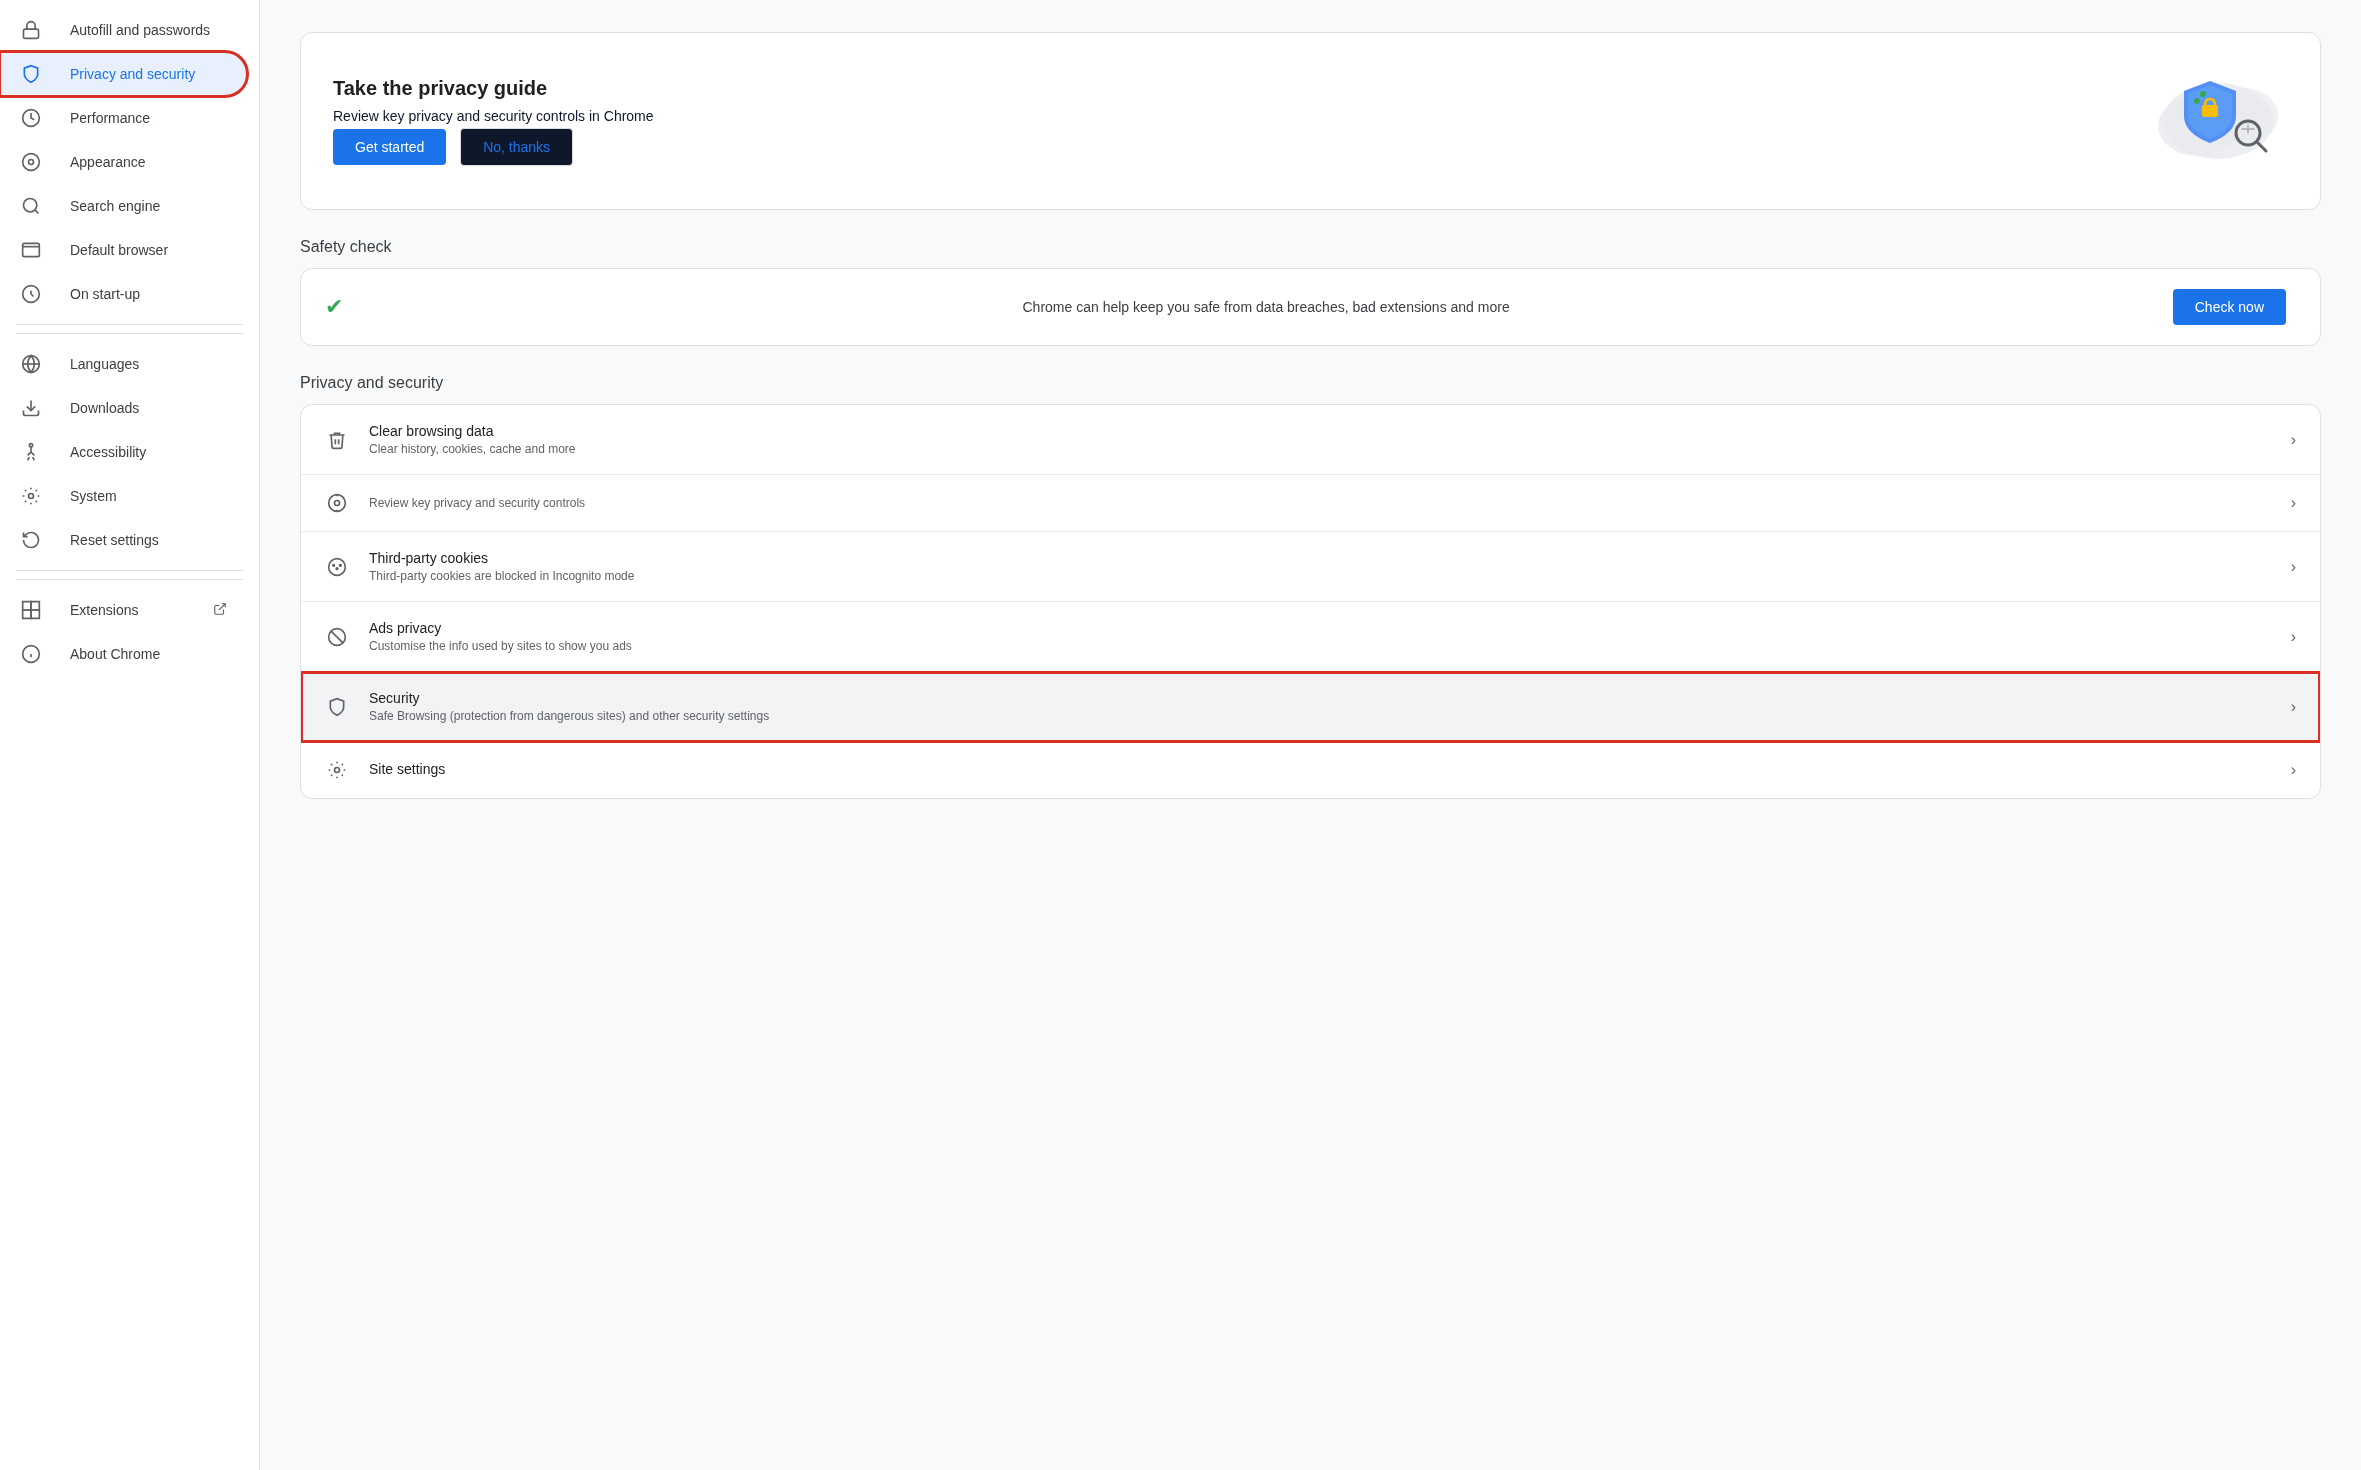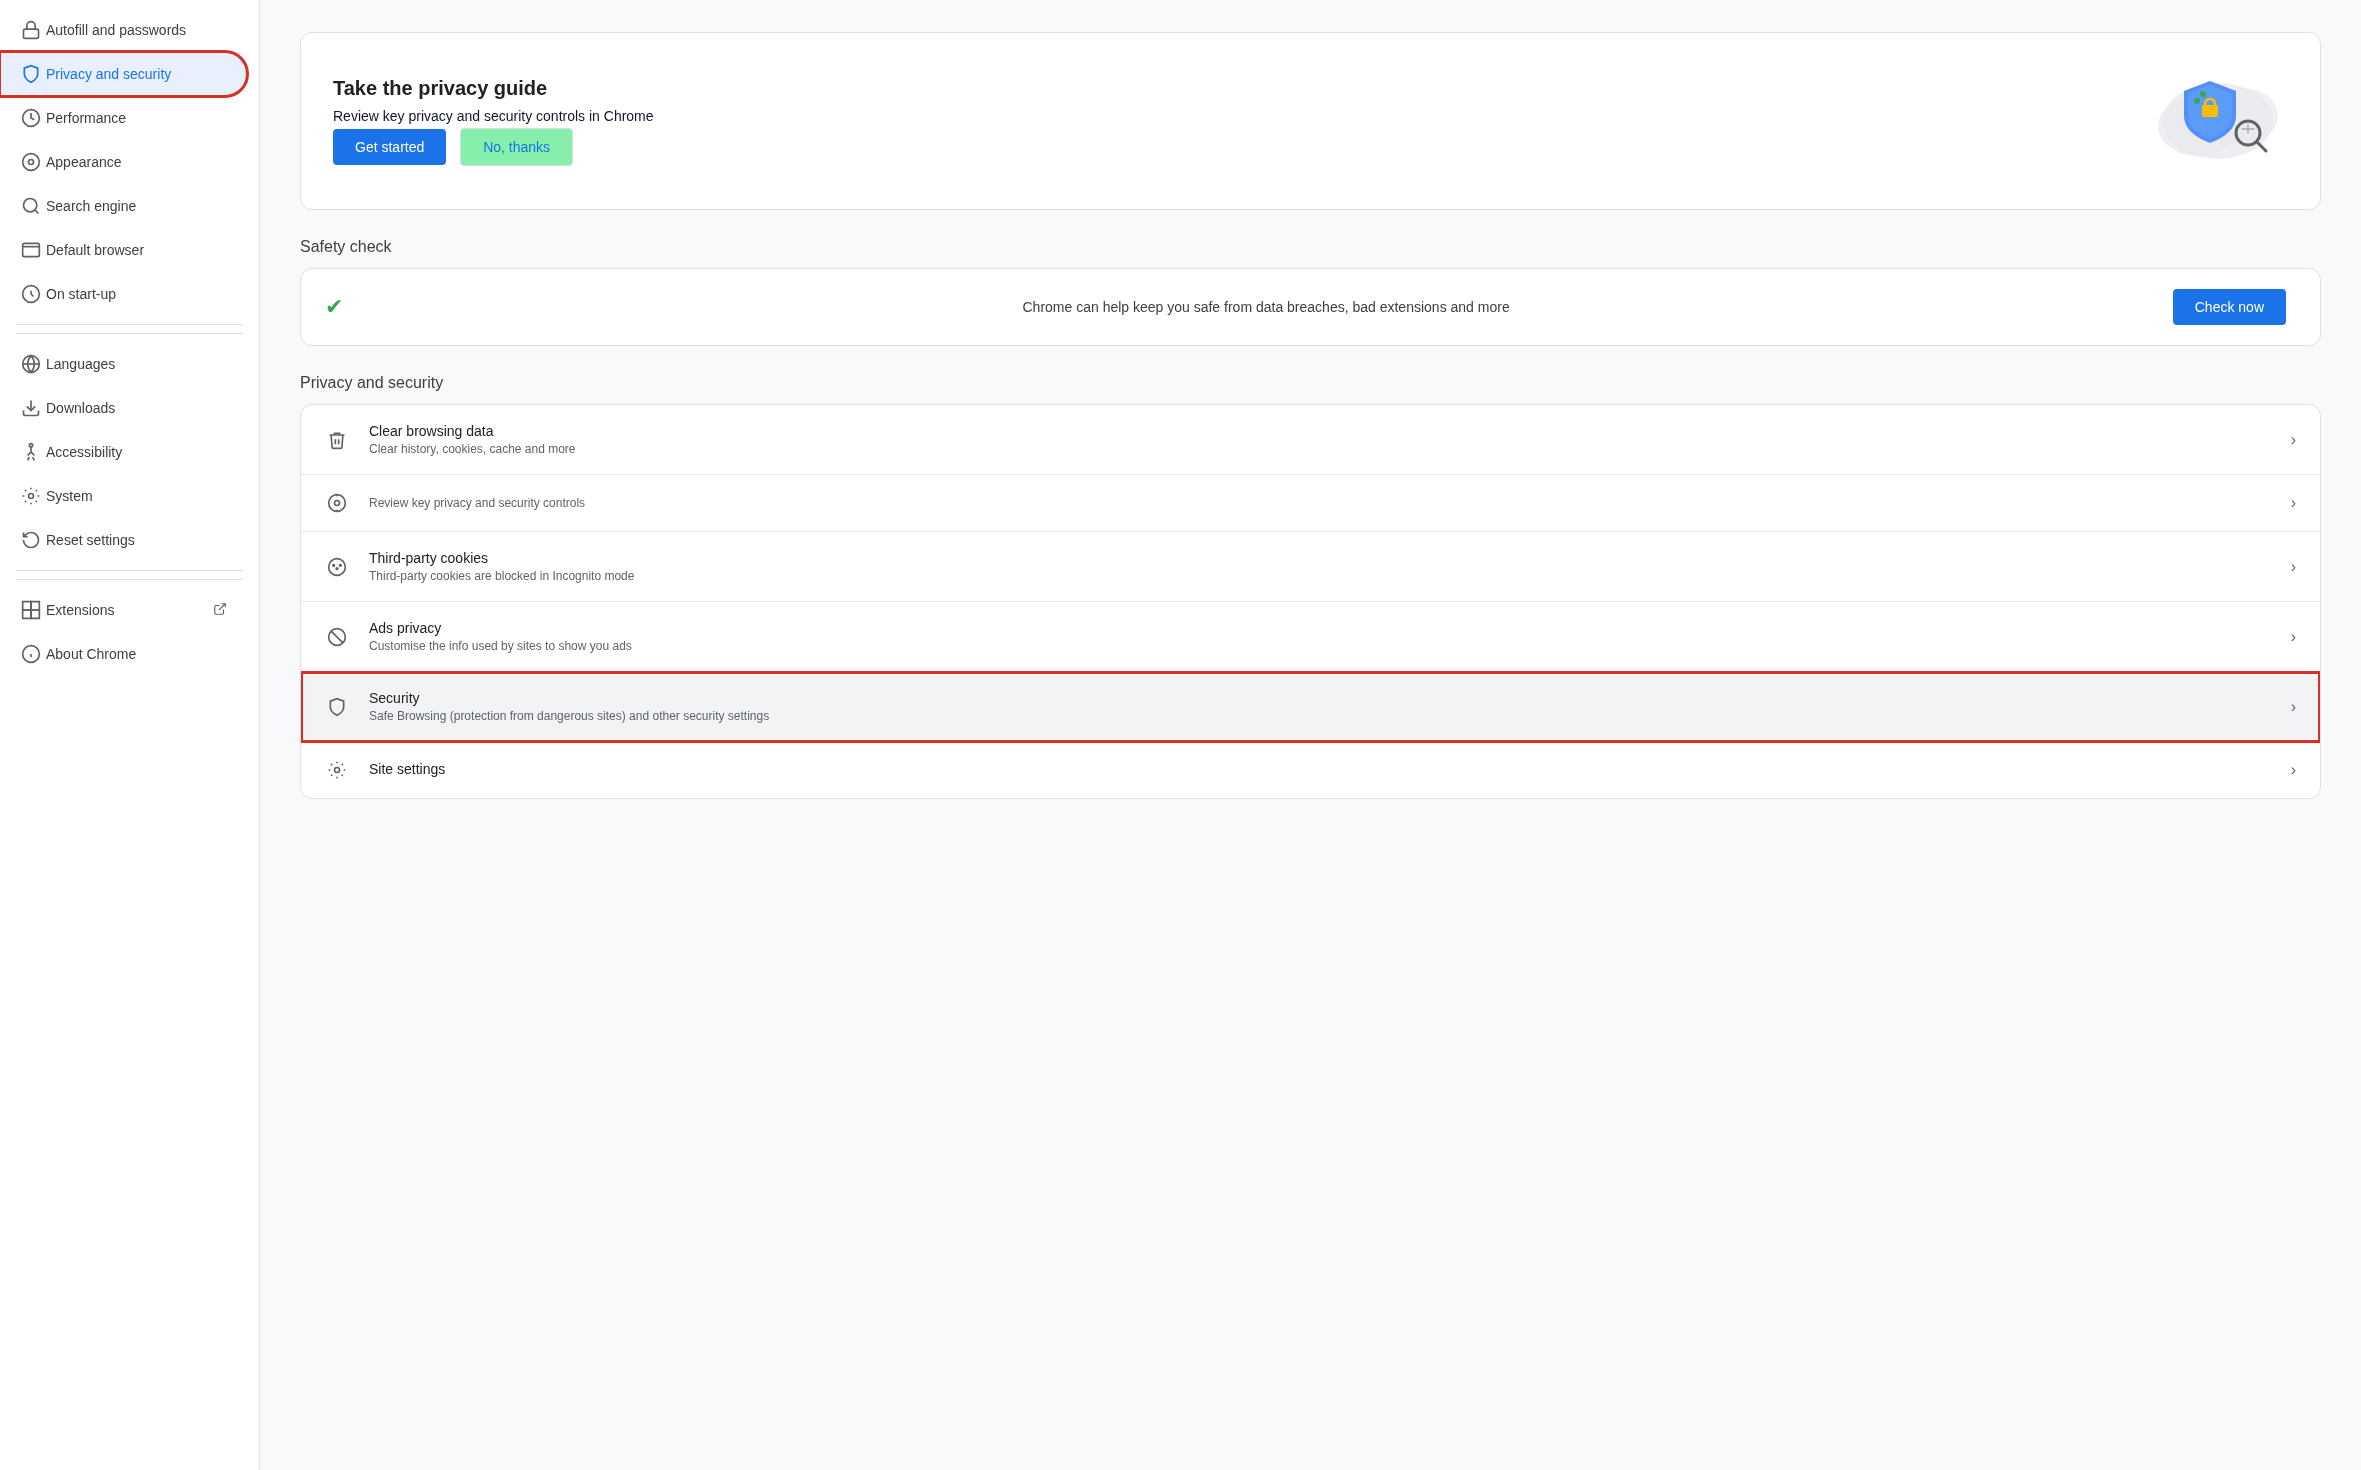--- a/index.html
+++ b/index.html
@@ -11,21 +11,21 @@
       min-width: 260px;
       background: #fff;
       height: 100vh;
       overflow-y: auto;
       padding: 8px 0;
       border-right: 1px solid #e0e0e0;
     }
     .sidebar-item {
       display: flex;
       align-items: center;
-      gap: 4px;
+      gap: 28px;
       padding: 12px 20px;
       cursor: pointer;
       border-radius: 0 24px 24px 0;
       margin-right: 12px;
       color: #3c4043;
       font-size: 14px;
       font-weight: 400;
       position: relative;
     }
     .sidebar-item.active {
@@ -94,21 +94,21 @@
       color: #fff;
       border: none;
       padding: 10px 22px;
       border-radius: 4px;
       font-size: 14px;
       font-weight: 500;
       cursor: pointer;
       margin-right: 10px;
     }
     .btn-secondary {
-      background: #86efac;
+      background: #0f172a;
       color: #1a73e8;
       border: 1px solid #dadce0;
       padding: 10px 22px;
       border-radius: 4px;
       font-size: 14px;
       font-weight: 500;
       cursor: pointer;
     }
     .privacy-guide-illustration {
       width: 160px;

